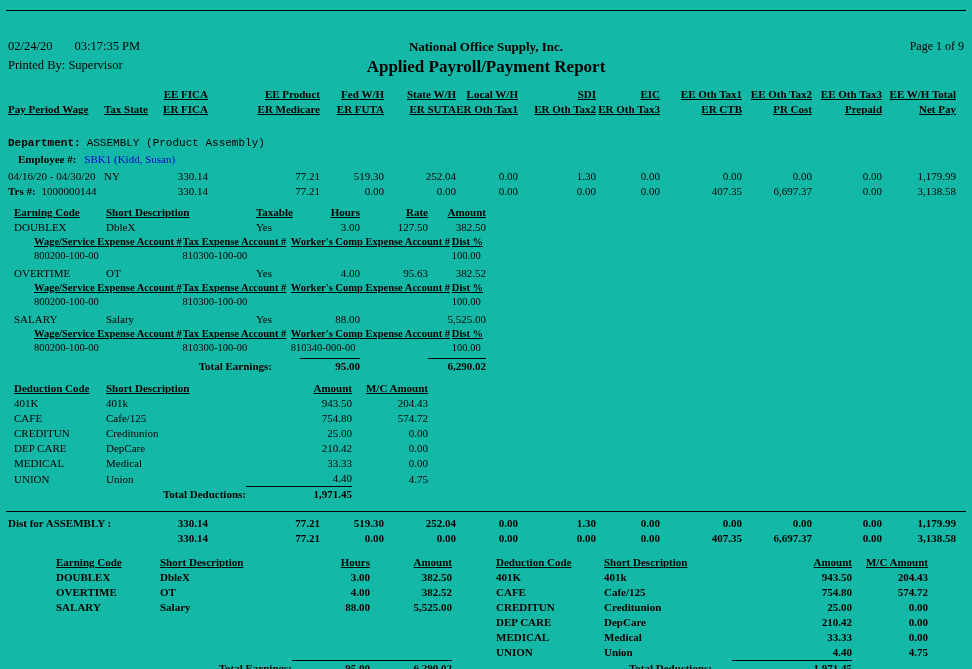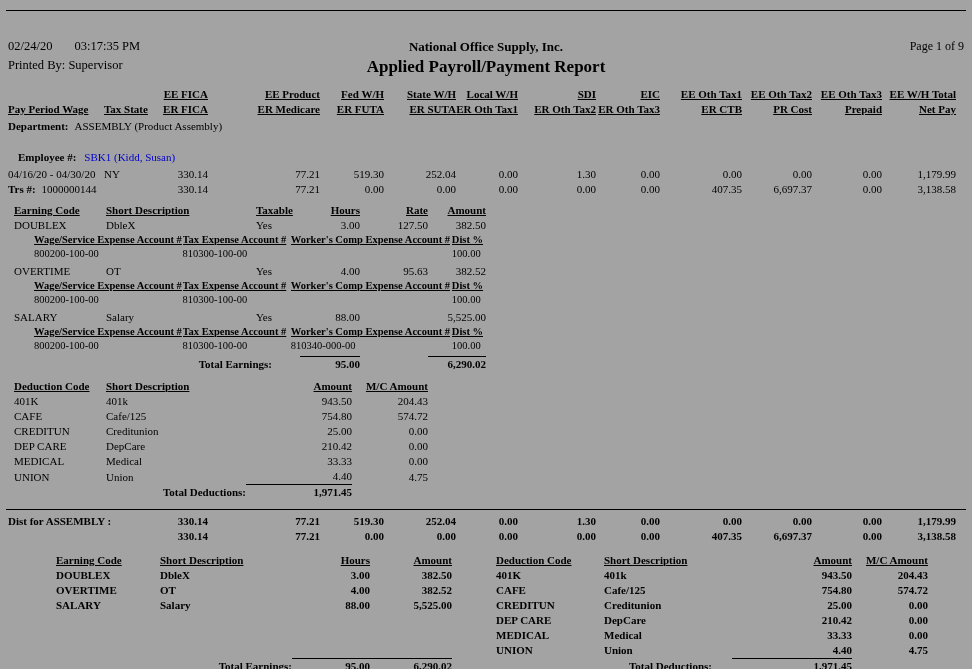--- a/index.html
+++ b/index.html
@@ -1,39 +1,39 @@
 <!DOCTYPE html>
 <html><head>
 <meta charset="utf-8">
 <style>
   * { margin:0; padding:0; box-sizing:border-box; }
   body { background:#fff; }
-  .page { width:972px; height:669px; background:#a3a3a3; color:#000;
+  .page { width:972px; height:669px; background:#14b8a6; color:#000;
           font-family:"Liberation Serif", serif; padding-top:10px; overflow:hidden; }
   .rule { border-top:1px solid #000; margin:0 6px; }
   .rhead { display:flex; padding:28px 8px 0; }
   .rh-left { width:250px; font-size:12.5px; line-height:15px; }
   .dateline .time { margin-left:22px; }
   .printedby { margin-top:4px; }
   .rh-center { flex:1; text-align:center; }
   .company { font-size:13px; font-weight:bold; line-height:15px; }
   .rtitle { font-size:17px; font-weight:bold; margin-top:3px; }
   .rh-right { width:250px; text-align:right; font-size:12px; line-height:15px; }
   table { border-collapse:collapse; }
   td { padding:0; font-size:11px; line-height:15px; white-space:nowrap; overflow:hidden; vertical-align:bottom; }
   .n { text-align:right; }
   .b { font-weight:bold; }
   .u { text-decoration:underline; }
   .pl { padding-left:10px;font-family:Liberation Serif, serif; }
   .taxgrid { table-layout:fixed; width:948px; margin-left:8px; }
   .hdrs { margin-top:10px; }
   .paytbl { margin-top:2px; }
   .line { margin-left:8px; font-size:11px; line-height:15px; }
-  .line.dept { margin-top:2px; }
-  .line.emp { margin-left:18px; margin-top:16px; }
+  .line.dept { margin-top:19px;font-family:Liberation Mono, monospace; }
+  .line.emp { margin-left:18px; margin-top:1px; }
   .line .val { margin-left:6px; }
   .emplink { color:#0000CC; margin-left:8px; cursor:pointer; }
   .trsnum { margin-left:6px; }
   .earntbl { table-layout:fixed; margin:6px 0 0 14px; }
   .dedtbl  { table-layout:fixed; margin:7px 0 0 14px; }
   .ovis { overflow:visible; }
   .acctwrap { padding-left:20px; padding-bottom:3px; }
   .accttbl { table-layout:fixed; }
   .accttbl td { font-size:10.5px; line-height:14px; }
   .tline { border-top:1px solid #000; }

